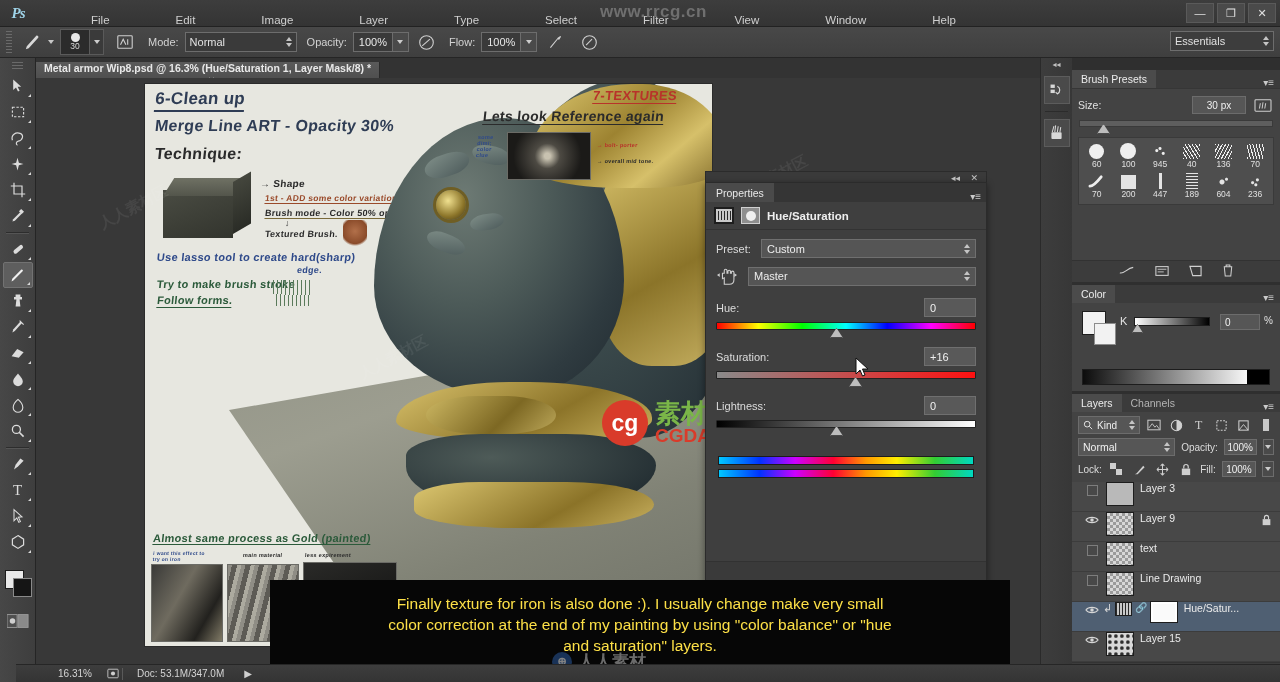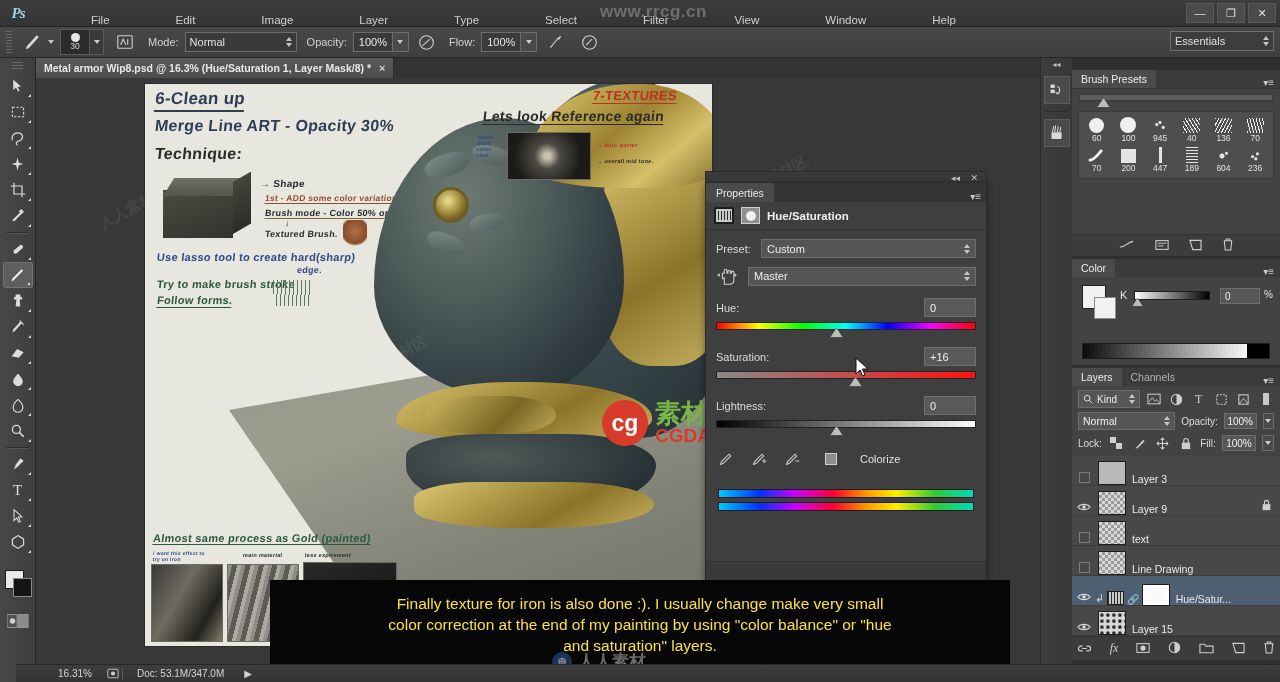--- a/index.html
+++ b/index.html
@@ -47,21 +47,21 @@
     display:flex; align-items:center; justify-content:center;}
   .icobtn{ width:24px; height:24px; display:flex; align-items:center; justify-content:center;
     color:#d0d0d0; }
   .essentials{ position:absolute; right:6px; top:4px; width:104px; height:20px;
     background:#3d3d3d; border:1px solid #6d6d6d; display:flex; align-items:center;
     padding:0 4px; font-size:11px; color:#e0e0e0; }
 
   
   .tabbar{ position:absolute; left:36px; top:58px; width:1004px; height:20px; background:#333; }
   .doctab{ height:20px; background:linear-gradient(#5a5a5a,#4d4d4d); border-right:1px solid #2a2a2a;
-    display:inline-flex; align-items:center; padding:0 8px; font-size:10.5px; font-weight:bold; color:#e8e8e8;}
+    display:inline-flex; align-items:center; padding:0 8px; font-size:10.5px; font-weight:bold; color:#e8e8e8;flex-direction:column;}
   .tabclose{ margin-left:8px; font-size:11px; color:#cfcfcf; }
 
   
   .toolbox{ position:absolute; left:0; top:58px; width:36px; height:624px;
     background:linear-gradient(to right,#474747,#3e3e3e); border-right:1px solid #252525;
     padding-top:4px; }
   .tbgrip{ height:8px; background:repeating-linear-gradient(to bottom,#6a6a6a 0 1px,transparent 1px 3px);
     margin:0 12px 3px; }
   .tool{ position:relative; width:30px; height:26px; margin:0 auto; display:flex;
     align-items:center; justify-content:center; color:#dcdcdc; }
@@ -208,22 +208,22 @@
   .lrow{ display:flex; align-items:center; gap:6px; margin-bottom:4px; }
   .lsearch{ height:18px; width:70px; background:#565656; border:1px solid #6c6c6c;
     display:flex; align-items:center; padding:0 4px; font-size:10px; color:#eee; gap:4px;}
   .filt-ic{ width:19px; height:18px; display:flex; align-items:center; justify-content:center; color:#d0d0d0;}
   .lsel{ height:18px; width:112px; background:#565656; border:1px solid #6c6c6c;
     display:flex; align-items:center; padding:0 4px; font-size:10.5px; color:#f0f0f0;}
   .mini-lab{ font-size:10px; color:#dcdcdc; }
   .mini-val{ height:16px; width:38px; background:#565656; border:1px solid #6c6c6c;
     font-size:10px; color:#f0f0f0; display:flex;align-items:center;justify-content:center;}
   .layerlist{ background:#484848; }
-  .lyr{ height:30px; display:flex; align-items:flex-end; border-bottom:1px solid #3c3c3c;
-    padding-left:4px; gap:6px; }
+  .lyr{ height:30px; display:flex; align-items:flex-start; border-bottom:1px solid #3c3c3c;
+    padding-left:12px; gap:6px; }
   .lyr.sel{ background:#4f5f72; }
   .eye{ width:16px; height:16px; display:flex; align-items:center; justify-content:center; color:#d6d6d6;}
   .eyebox{ width:11px;height:11px;border:1px solid #7d7d7d; }
   .lthumb{ width:28px; height:24px; border:1px solid #1d1d1d; background:#b9b9b9;}
   .checker{ background-image:linear-gradient(45deg,#9b9b9b 25%,transparent 25%),linear-gradient(-45deg,#9b9b9b 25%,transparent 25%),linear-gradient(45deg,transparent 75%,#9b9b9b 75%),linear-gradient(-45deg,transparent 75%,#9b9b9b 75%);
     background-size:6px 6px; background-position:0 0,0 3px,3px -3px,-3px 0px; background-color:#d8d8d8;}
   .lname{ font-size:10.5px; color:#eaeaea; }
   .lockic{ margin-left:auto; margin-right:8px; color:#d0d0d0; }
   .lyrfoot{ height:24px; background:#3c3c3c; display:flex; align-items:center;
     justify-content:center; gap:18px; color:#cfcfcf; border-top:1px solid #333;}
@@ -627,38 +627,20 @@
 
     <div class="prow" style="margin-top:11px;">
       <div class="plab" style="flex:1">Lightness:</div>
       <div class="val">0</div>
     </div>
     <div class="slider-wrap">
       <div class="sl-track sl-light"></div>
       <div class="sl-thumb" style="left:124px;"></div>
     </div>
 
-    <div class="eyerow">
-      <span class="eyedrop">
-        <svg width="17" height="17" viewBox="0 0 20 20">
-            <path d="M3 17 L4 14 L13 5 L15 7 L6 16 Z" fill="none" stroke="#cfcfcf" stroke-width="1.2"></path>
-          </svg></span>
-      <span class="eyedrop">
-        <svg width="17" height="17" viewBox="0 0 20 20">
-            <path d="M3 17 L4 14 L13 5 L15 7 L6 16 Z" fill="none" stroke="#cfcfcf" stroke-width="1.2"></path>
-            <path d="M13 13 h5 M15.5 10.5 v5" stroke="#cfcfcf" stroke-width="1.1"></path>
-          </svg></span>
-      <span class="eyedrop">
-        <svg width="17" height="17" viewBox="0 0 20 20">
-            <path d="M3 17 L4 14 L13 5 L15 7 L6 16 Z" fill="none" stroke="#cfcfcf" stroke-width="1.2"></path>
-            <path d="M13 13 h5" stroke="#cfcfcf" stroke-width="1.1"></path>
-          </svg></span>
-      <span class="chk"></span>
-      <span class="chk-lab">Colorize</span>
-    </div>
 
     <div class="cbar" style="margin-top:22px;"></div>
     <div class="cbar"></div>
 
     <div class="props-foot"></div>
   </div>
 
   <div style="position:absolute;left:855px;top:357px;">
     <svg width="16" height="22" viewBox="0 0 16 22">
         <path d="M1 1 L1 17 L5 13 L7.5 19 L10 18 L7.5 12 L13 12 Z" fill="#ffffff" stroke="#111" stroke-width="1"></path>
@@ -683,20 +665,30 @@
     </div>
   </div>
 
   <div class="rdock">
 
     <div class="ptitle">
       <div class="tb">Brush Presets</div>
       <div style="margin-left:auto;margin-right:6px;font-size:10px;color:#cacaca;">▾≡</div>
     </div>
     <div class="pbody">
+      <div class="sizerow">
+        <div style="font-size:10.5px;color:#e0e0e0;">Size:</div>
+        <div style="margin-left:auto;width:54px;height:18px;background:#565656;border:1px solid #6c6c6c;font-size:10px;color:#f0f0f0;display:flex;align-items:center;justify-content:center;">30 px</div>
+        <div style="margin-left:6px;width:22px;height:20px;display:flex;align-items:center;justify-content:center;">
+          <svg width="18" height="16" viewBox="0 0 20 18">
+              <rect x="1" y="3" width="18" height="13" rx="1" fill="none" stroke="#cfcfcf" stroke-width="1.2"></rect>
+              <path d="M6 13 L7 7 M9 13 L10 6 M12 13 L13 7" stroke="#cfcfcf" stroke-width="1.1"></path>
+            </svg>
+        </div>
+      </div>
       <div style="position:relative;margin:5px 7px 2px;height:12px;">
         <div style="height:7px;background:#5e5e5e;border:1px solid #3a3a3a;"></div>
         <div class="sl-thumb" style="left:18px;top:4px;"></div>
       </div>
 
       <div class="brushgrid">
         <div class="bcell">
           <div class="bthumb">
               <span style="width:15px;height:15px;border-radius:50%;background:#efefef;display:block;"></span>
             </div>

